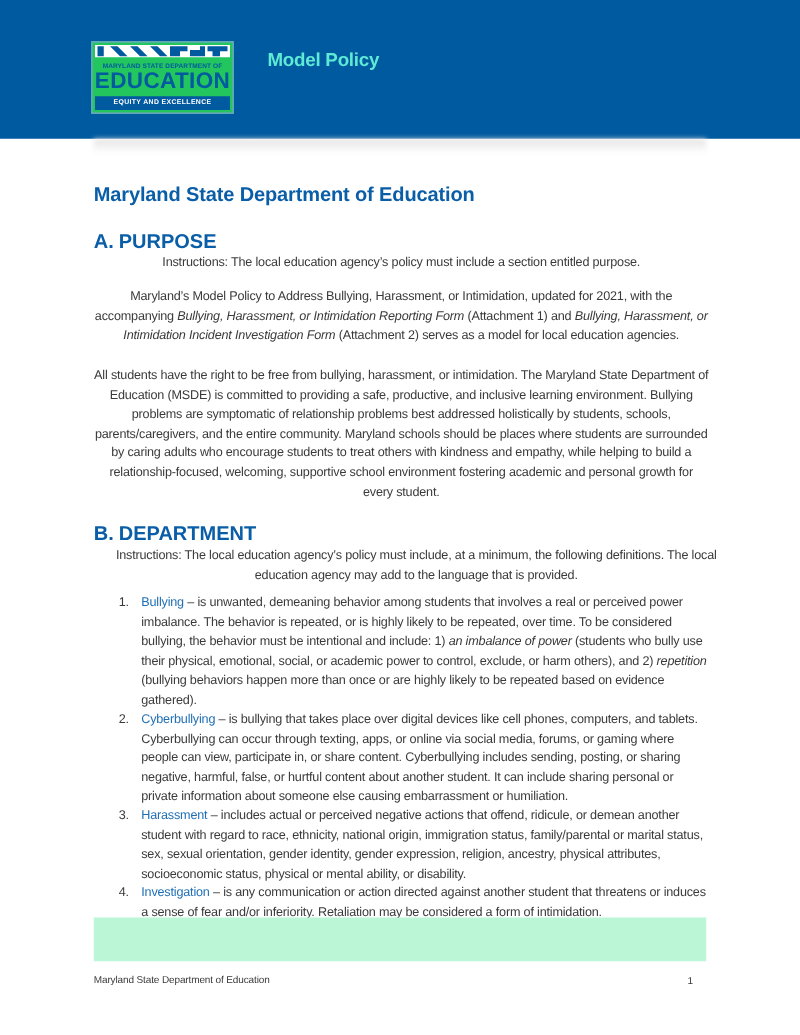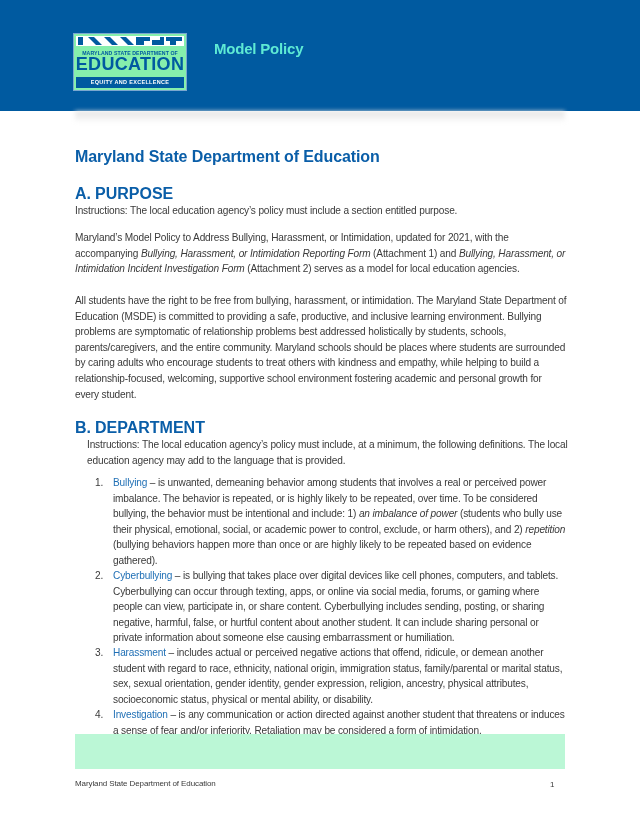--- a/index.html
+++ b/index.html
@@ -11,21 +11,21 @@
       position: absolute; left: 0; top: 0; width: 640px; height: 111px;
       background: #005aa0;
     }
     .header-shadow {
       position: absolute; left: 75px; top: 111px; width: 490px; height: 12px;
       background: linear-gradient(#e4e4e4, rgba(255,255,255,0));
       filter: blur(2px);
     }
     .logo {
       position: absolute; left: 73px; top: 33px; width: 114px; height: 58px;
-      background: #86efac; border: 1px solid #7aa7cf; box-sizing: border-box;
+      background: #22c55e; border: 1px solid #7aa7cf; box-sizing: border-box;
     }
     .logo-flag { position: absolute; left: 2px; top: 2px; width: 108px; height: 10px; }
     .logo-top {
       position: absolute; left: 0; top: 16px; width: 112px; text-align: center;
       font-size: 5.2px; font-weight: bold; color: #005aa0; letter-spacing: 0.1px;
     }
     .logo-main {
       position: absolute; left: 0; top: 20px; width: 112px; text-align: center;
       font-size: 18px; font-weight: bold; color: #005aa0; letter-spacing: 0.3px; line-height: 20px;
     }
@@ -46,21 +46,21 @@
       position: absolute; left: 75px; top: 148px; font-size: 16px; font-weight: bold; color: #0a5ea8;
       white-space: nowrap; letter-spacing: -0.1px;
     }
     .section-h {
       position: absolute; left: 75px; font-size: 16px; font-weight: bold; color: #0a5ea8;
       white-space: nowrap;
     }
     .section-h .letter { display: inline-block; width: 20px; }
     .para {
       position: absolute; left: 75px; width: 492px; font-size: 10.1px; line-height: 15.6px;
-      color: #3a3a3a; letter-spacing: -0.15px;
+      color: #3a3a3a; letter-spacing: -0.15px; text-align: center;
     }
     .list-item { position: absolute; left: 75px; width: 492px; font-size: 10.1px; line-height: 15.6px; color:#3a3a3a; letter-spacing: -0.15px; }
     .list-item .num { position: absolute; left: 20px; top: 0; }
     .list-item .body { margin-left: 38px; display: block; }
     .term { color: #1f6fb5; margin-top: 45px; }
     .green-box {
       position: absolute; left: 75px; top: 734px; width: 490px; height: 35px; background: #bbf7d6;
     }
     .footer-left {
       position: absolute; left: 75px; top: 779px; font-size: 8px; color: #3a3a3a; letter-spacing: -0.1px;

